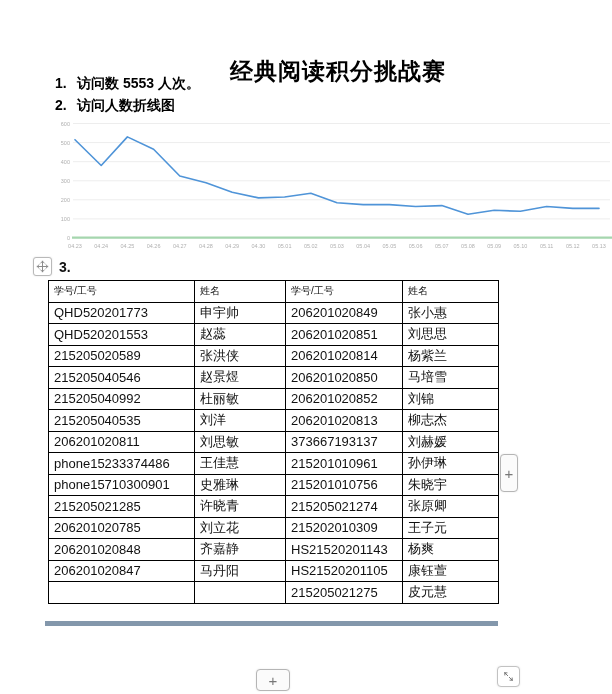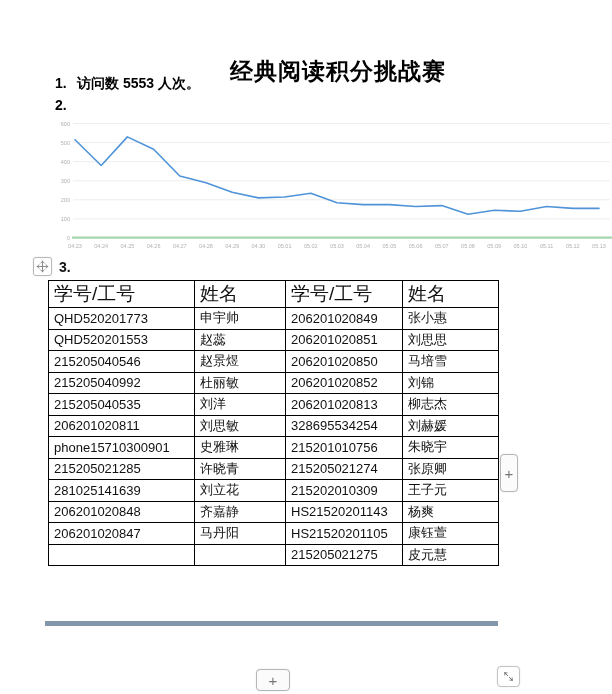--- a/index.html
+++ b/index.html
@@ -25,21 +25,21 @@
   .item3-text{display:flex;font-size:14px;font-weight:bold;margin-left:7px;white-space:nowrap;}
   .item3-text .num{width:22px;}
   table.roster{
     position:absolute;left:48px;top:280px;border-collapse:collapse;table-layout:fixed;
     font-size:13px;color:#111;
   }
   table.roster th,table.roster td{
     border:1px solid #000;height:20.5px;padding:0 2px 0 5px;text-align:left;
     font-weight:normal;overflow:hidden;white-space:nowrap;font-size:13px;
   }
-  table.roster th{font-size:19px;}
+  table.roster th{font-size:10px;}
   .split-bar{left:45px;top:621px;width:453px;height:5px;background:#8397ab;}
   .btn{
     border:1px solid #b5b5b5;border-radius:4px;background:#fbfbfb;color:#777;
     display:flex;align-items:center;justify-content:center;font-size:15px;line-height:1;
     box-shadow:0 0 2px rgba(0,0,0,.10);box-sizing:border-box;cursor:pointer;
   }
   .add-row-btn{left:256px;top:669px;width:34px;height:22px;}
   .add-col-btn{left:500px;top:454px;width:18px;height:38px;}
   .resize-handle{
     left:497px;top:666px;width:21px;height:19px;border:1px solid #c2c2c2;border-radius:4px;
@@ -51,20 +51,21 @@
 <body>
 
 <div class="abs doc-title">经典阅读积分挑战赛</div>
 
 <div class="abs list-item" id="item1">
   <span class="num">1.</span>
   <span>访问数 5553 人次。</span>
 </div>
 <div class="abs list-item" id="item2">
   <span class="num">2.</span>
+  <span>访问人数折线图</span>
 </div>
 
 <div class="abs chart-wrap">
   <svg id="chart-svg" width="612" height="136" viewBox="0 0 612 136" xmlns="http://www.w3.org/2000/svg">
       <text x="70" y="122.0" text-anchor="end" font-size="5.5" fill="#b0b0b0" font-family="Liberation Sans, sans-serif">0</text>
       <line x1="73" x2="610" y1="100.9" y2="100.9" stroke="#ededed" stroke-width="1"></line>
       <text x="70" y="102.9" text-anchor="end" font-size="5.5" fill="#b0b0b0" font-family="Liberation Sans, sans-serif">100</text>
       <line x1="73" x2="610" y1="81.8" y2="81.8" stroke="#ededed" stroke-width="1"></line>
       <text x="70" y="83.8" text-anchor="end" font-size="5.5" fill="#b0b0b0" font-family="Liberation Sans, sans-serif">200</text>
       <line x1="73" x2="610" y1="62.8" y2="62.8" stroke="#ededed" stroke-width="1"></line>
@@ -135,20 +136,26 @@
     <td>张小惠</td>
   </tr>
 
   <tr>
     <td>QHD520201553</td>
     <td>赵蕊</td>
     <td>206201020851</td>
     <td>刘思思</td>
   </tr>
 
+  <tr>
+    <td>215205020589</td>
+    <td>张洪侠</td>
+    <td>206201020814</td>
+    <td>杨紫兰</td>
+  </tr>
 
   <tr>
     <td>215205040546</td>
     <td>赵景煜</td>
     <td>206201020850</td>
     <td>马培雪</td>
   </tr>
 
   <tr>
     <td>215205040992</td>
@@ -160,44 +167,50 @@
   <tr>
     <td>215205040535</td>
     <td>刘洋</td>
     <td>206201020813</td>
     <td>柳志杰</td>
   </tr>
 
   <tr>
     <td>206201020811</td>
     <td>刘思敏</td>
-    <td>328695534254</td>
+    <td>373667193137</td>
     <td>刘赫媛</td>
   </tr>
 
 
 
+  <tr>
+    <td>phone15233374486</td>
+    <td>王佳慧</td>
+    <td>215201010961</td>
+    <td>孙伊琳</td>
+  </tr>
 
   <tr>
     <td>phone15710300901</td>
     <td>史雅琳</td>
     <td>215201010756</td>
     <td>朱晓宇</td>
   </tr>
 
 
   <tr>
     <td>215205021285</td>
     <td>许晓青</td>
     <td>215205021274</td>
     <td>张原卿</td>
   </tr>
 
   <tr>
-    <td>281025141639</td>
+    <td>206201020785</td>
     <td>刘立花</td>
     <td>215202010309</td>
     <td>王子元</td>
   </tr>
 
   <tr>
     <td>206201020848</td>
     <td>齐嘉静</td>
     <td>HS21520201143</td>
     <td>杨爽</td>

